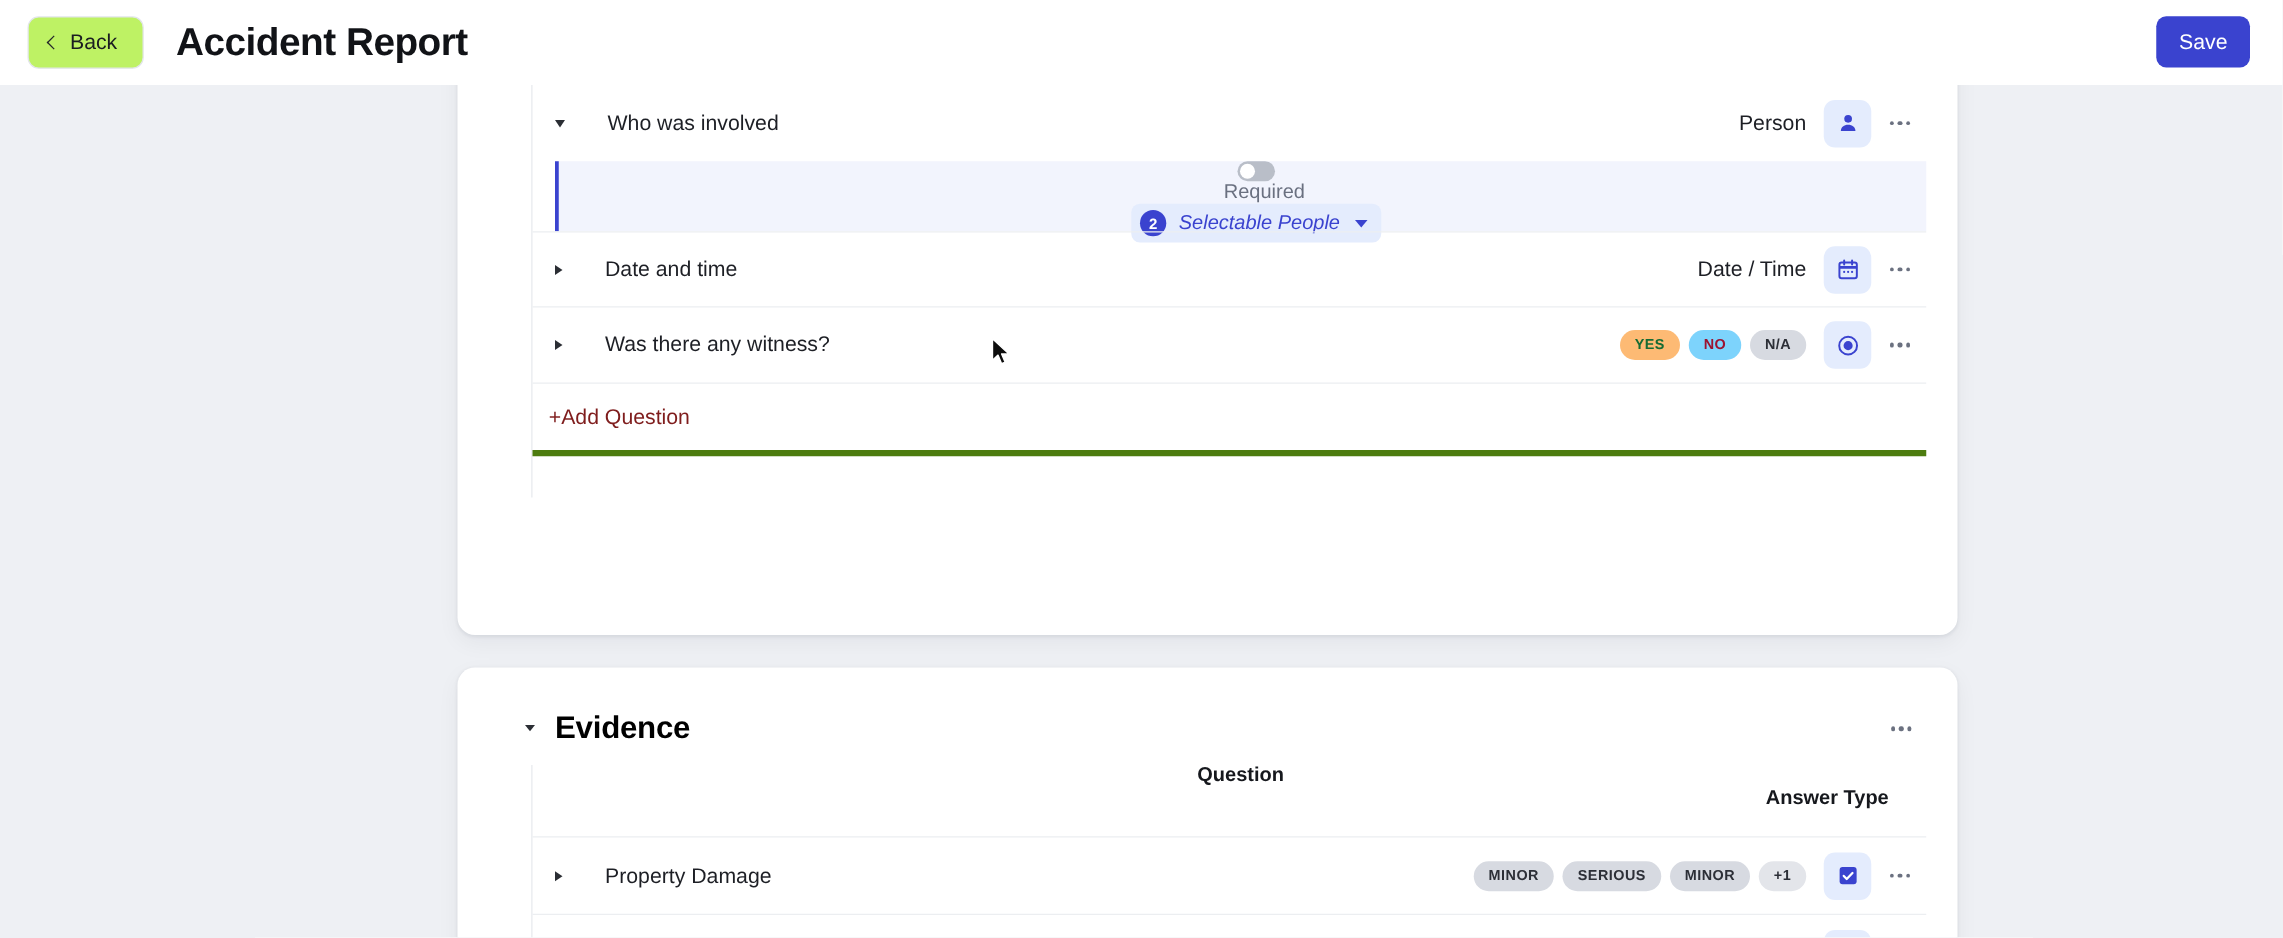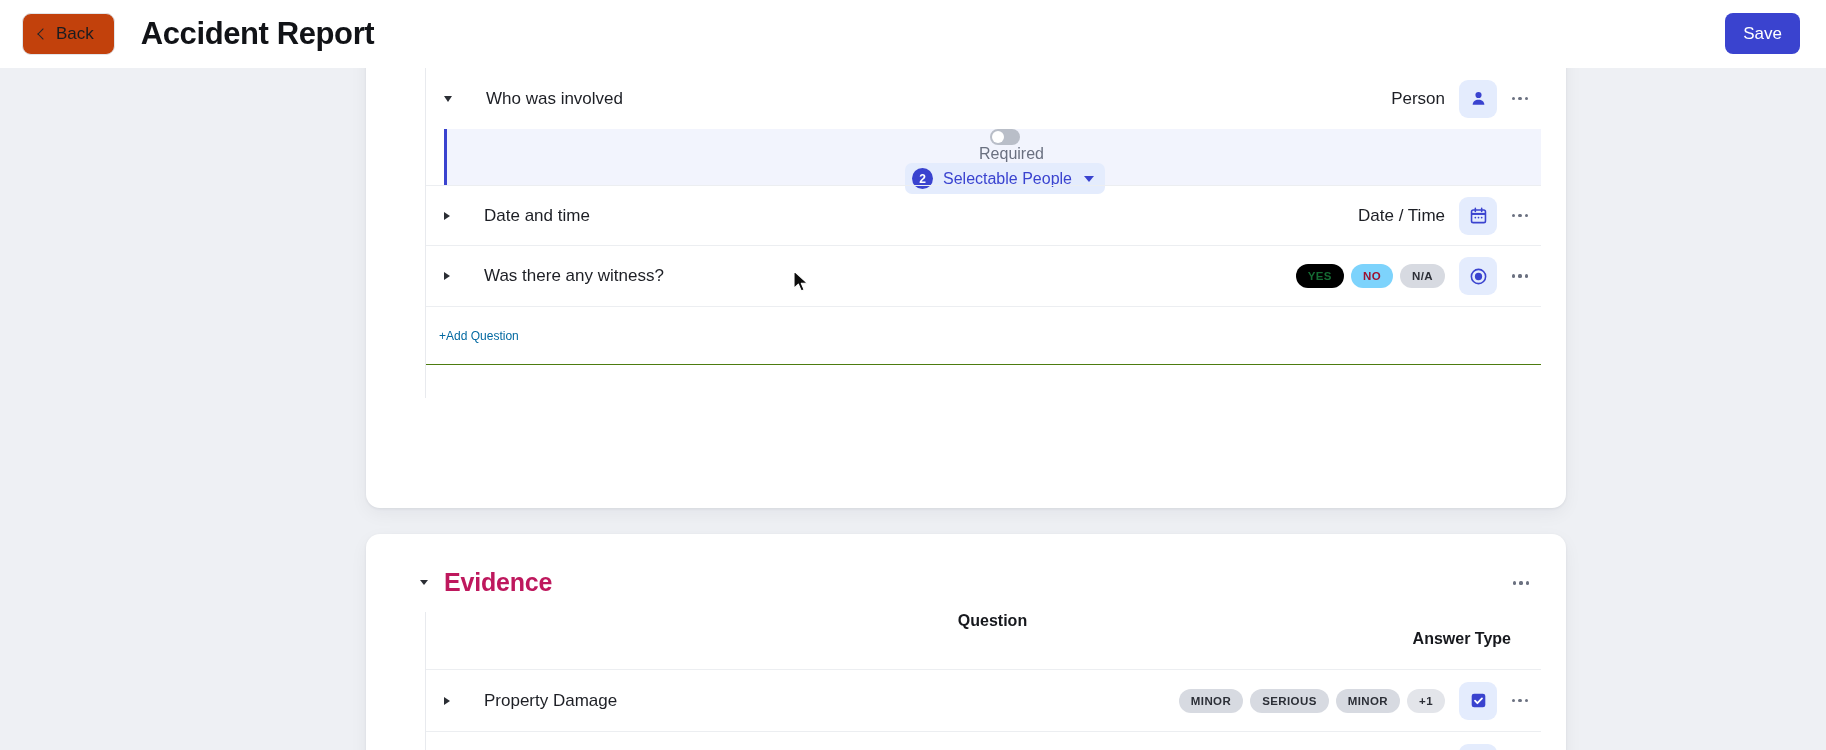--- a/index.html
+++ b/index.html
@@ -29,21 +29,21 @@
   }
 
   .back-btn {
     display: flex;
     align-items: center;
     gap: 9px;
     height: 42px;
     padding: 0 20px 0 16px;
     border: 1px solid #e2e5ea;
     border-radius: 9px;
-    background: #c2410c;
+    background: #bef264;
     font-size: 17px;
     color: #1a1c21;
     cursor: pointer;
     font-family: "Liberation Sans", sans-serif;
   }
   .back-chevron {
     display: block;
     width: 8px; height: 8px;
     border-left: 1.8px solid #23252b;
     border-bottom: 1.8px solid #23252b;
@@ -202,21 +202,21 @@
     height: 24px;
     padding: 0 12px;
     border-radius: 12px;
     font-size: 11.5px;
     font-weight: bold;
     letter-spacing: .4px;
     display: flex;
     align-items: center;
     cursor: pointer;
   }
-  .pill-yes  { background: #000000; color: #156b33; }
+  .pill-yes  { background: #fdba74; color: #156b33; }
   .pill-no   { background: #7dd3fc; color: #9c1230; }
   .pill-gray { background: #d7dae1; color: #2c2f37; }
   .pill-neutral { background: #e3e5ea; color: #2c2f37; }
 
   
   .subpanel {
     position: relative;
     height: 56px;
     background: #f2f4fd;
     display: flex;
@@ -272,55 +272,56 @@
     font-size: 12px;
     font-weight: bold;
     display: flex;
     align-items: center;
     justify-content: center;
     flex: 0 0 auto;
   }
   .sel-text {
     font-size: 16px;
     color: #3a43cf;
+    font-style: italic;
   }
   .sel-caret {
     width: 0; height: 0;
     border-top: 6px solid #3a43cf;
     border-left: 5px solid transparent;
     border-right: 5px solid transparent;
     margin-left: 2px;
   }
 
   
   .add-q {
     height: 58px;
     display: flex;
     align-items: center;
     padding-left: 13px;
-    font-size: 12px;
-    color: #0369a1;
-    cursor: pointer;
-    border-bottom: 1px solid #4d7c0f;
+    font-size: 17px;
+    color: #7f1d1d;
+    cursor: pointer;
+    border-bottom: 5px solid #4d7c0f;
   }
 
   
   .section-head {
     display: flex;
     align-items: center;
     height: 96px;
     padding-left: 54px;
     position: relative;
   }
   .section-head .tri { margin-right: 16px; }
   .section-title {
     font-size: 25px;
     font-weight: bold;
     letter-spacing: -0.2px;
-    color: #be185d;
+    color: #000000;
   }
   .section-head .kebab {
     position: absolute;
     right: 28px;
     top: 32px;
   }
 
   .col-head {
     display: flex;
     align-items: center;

